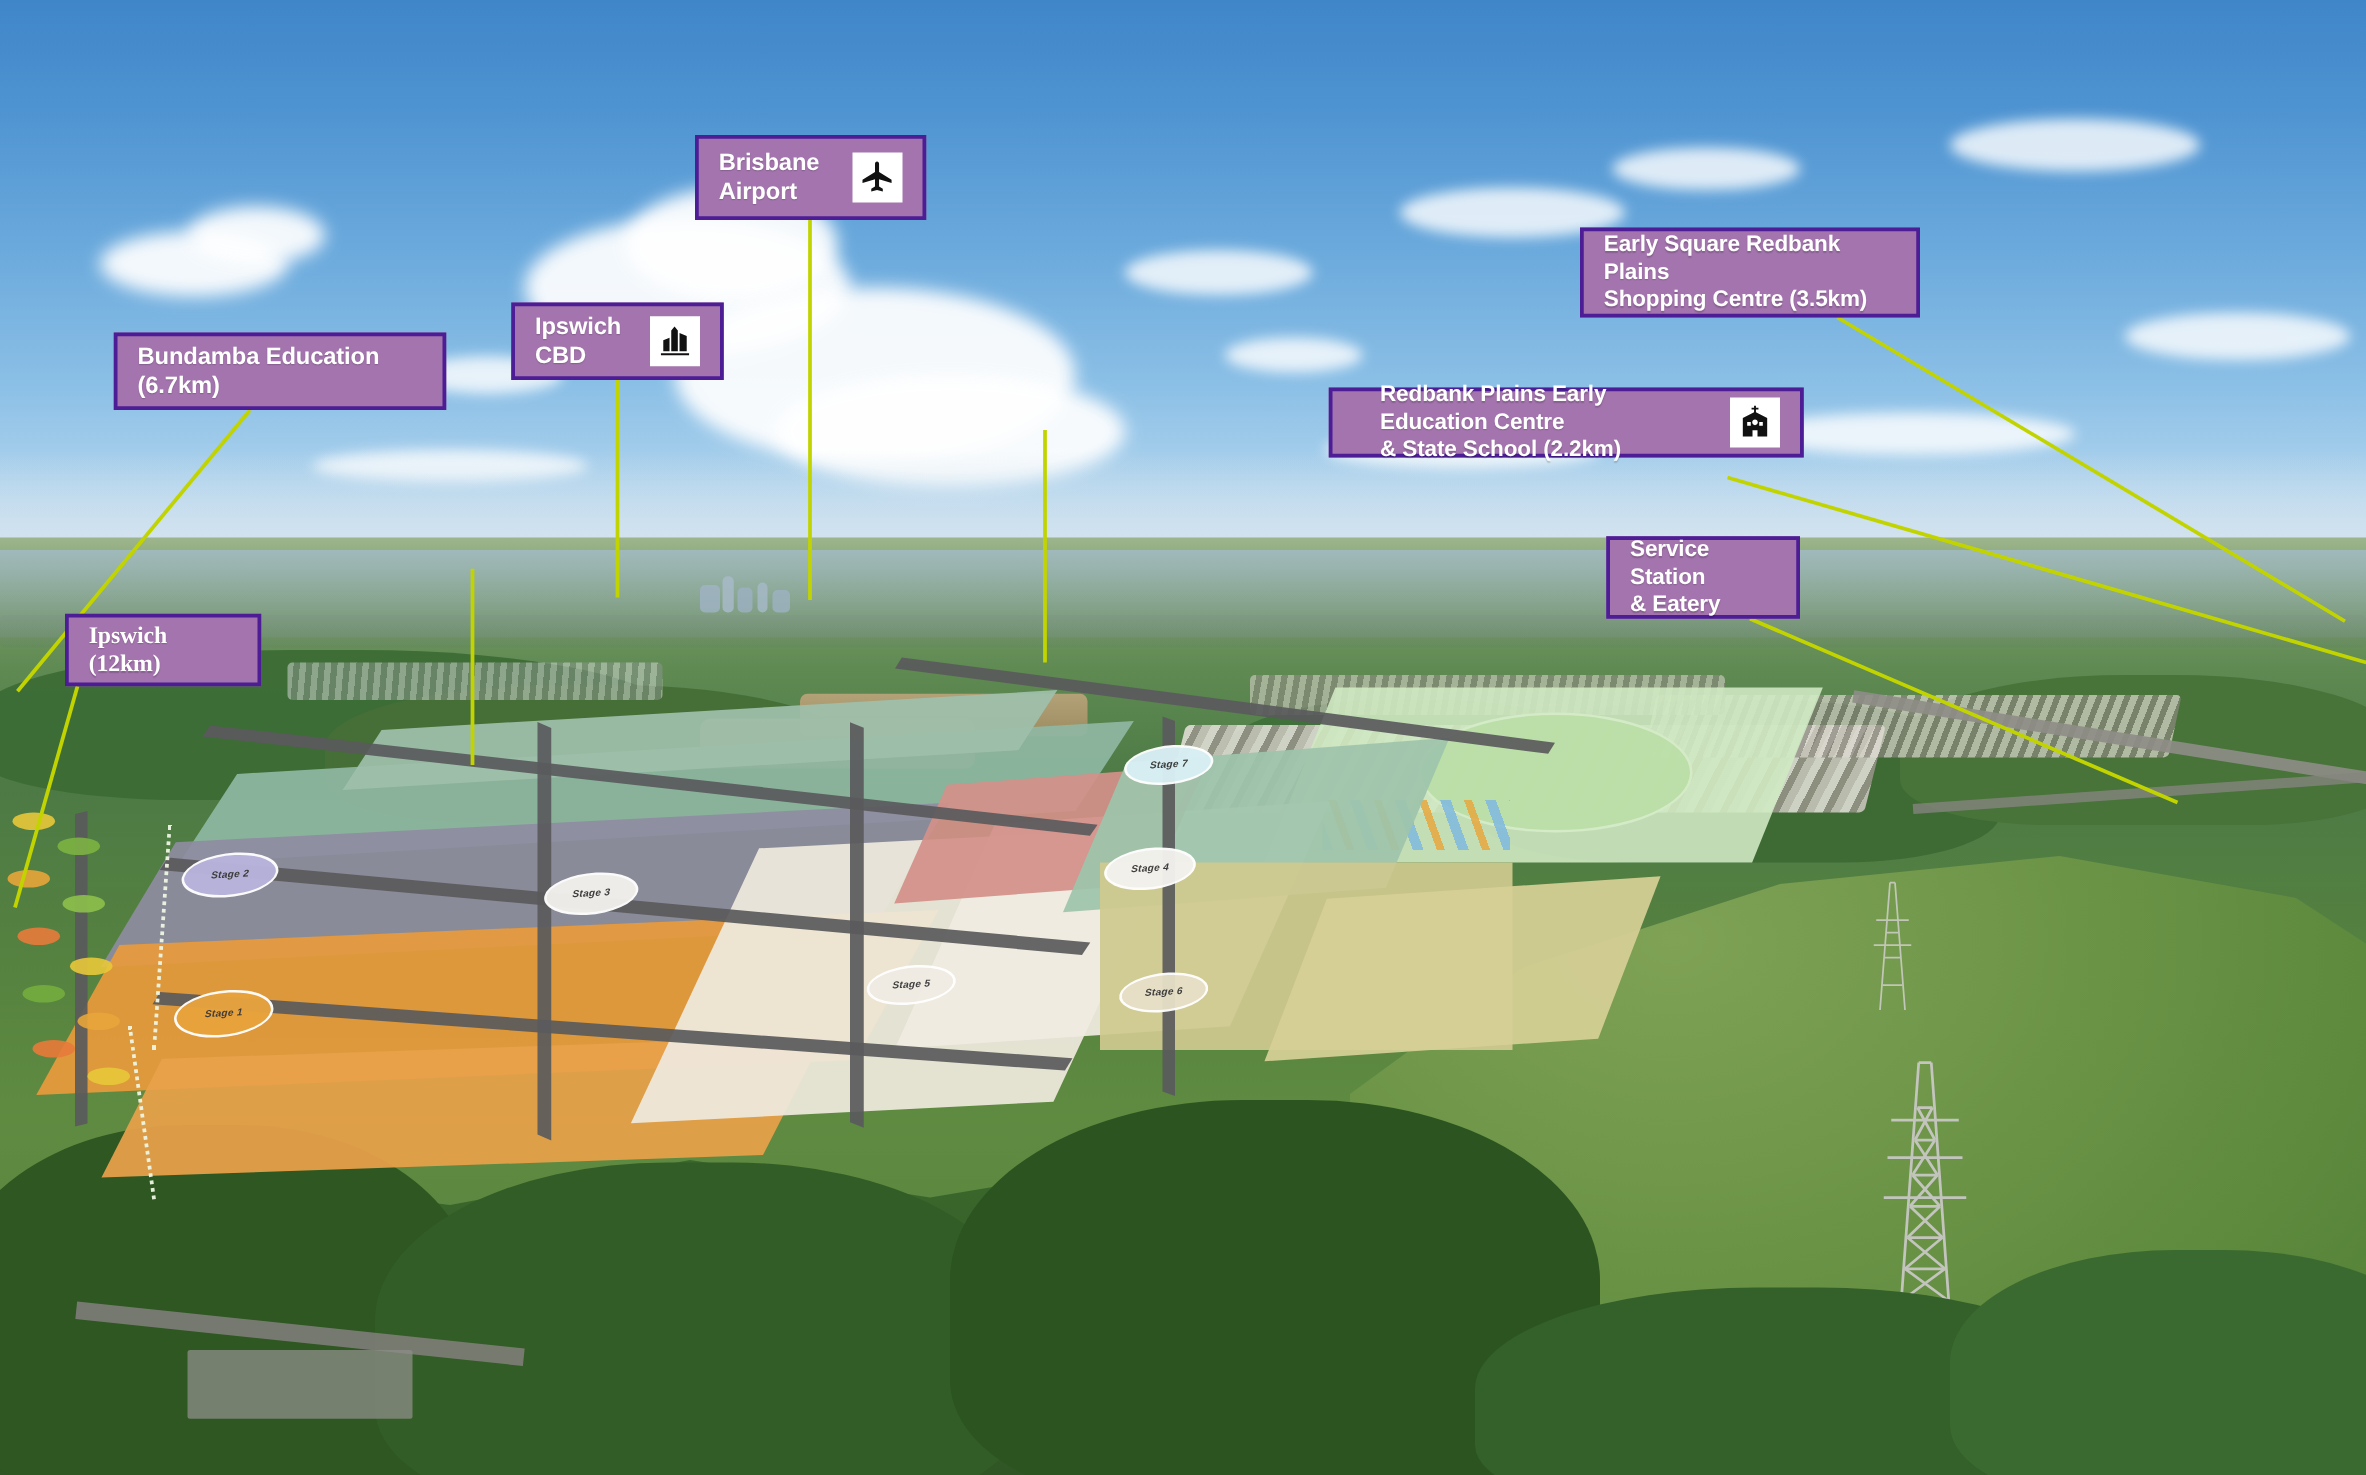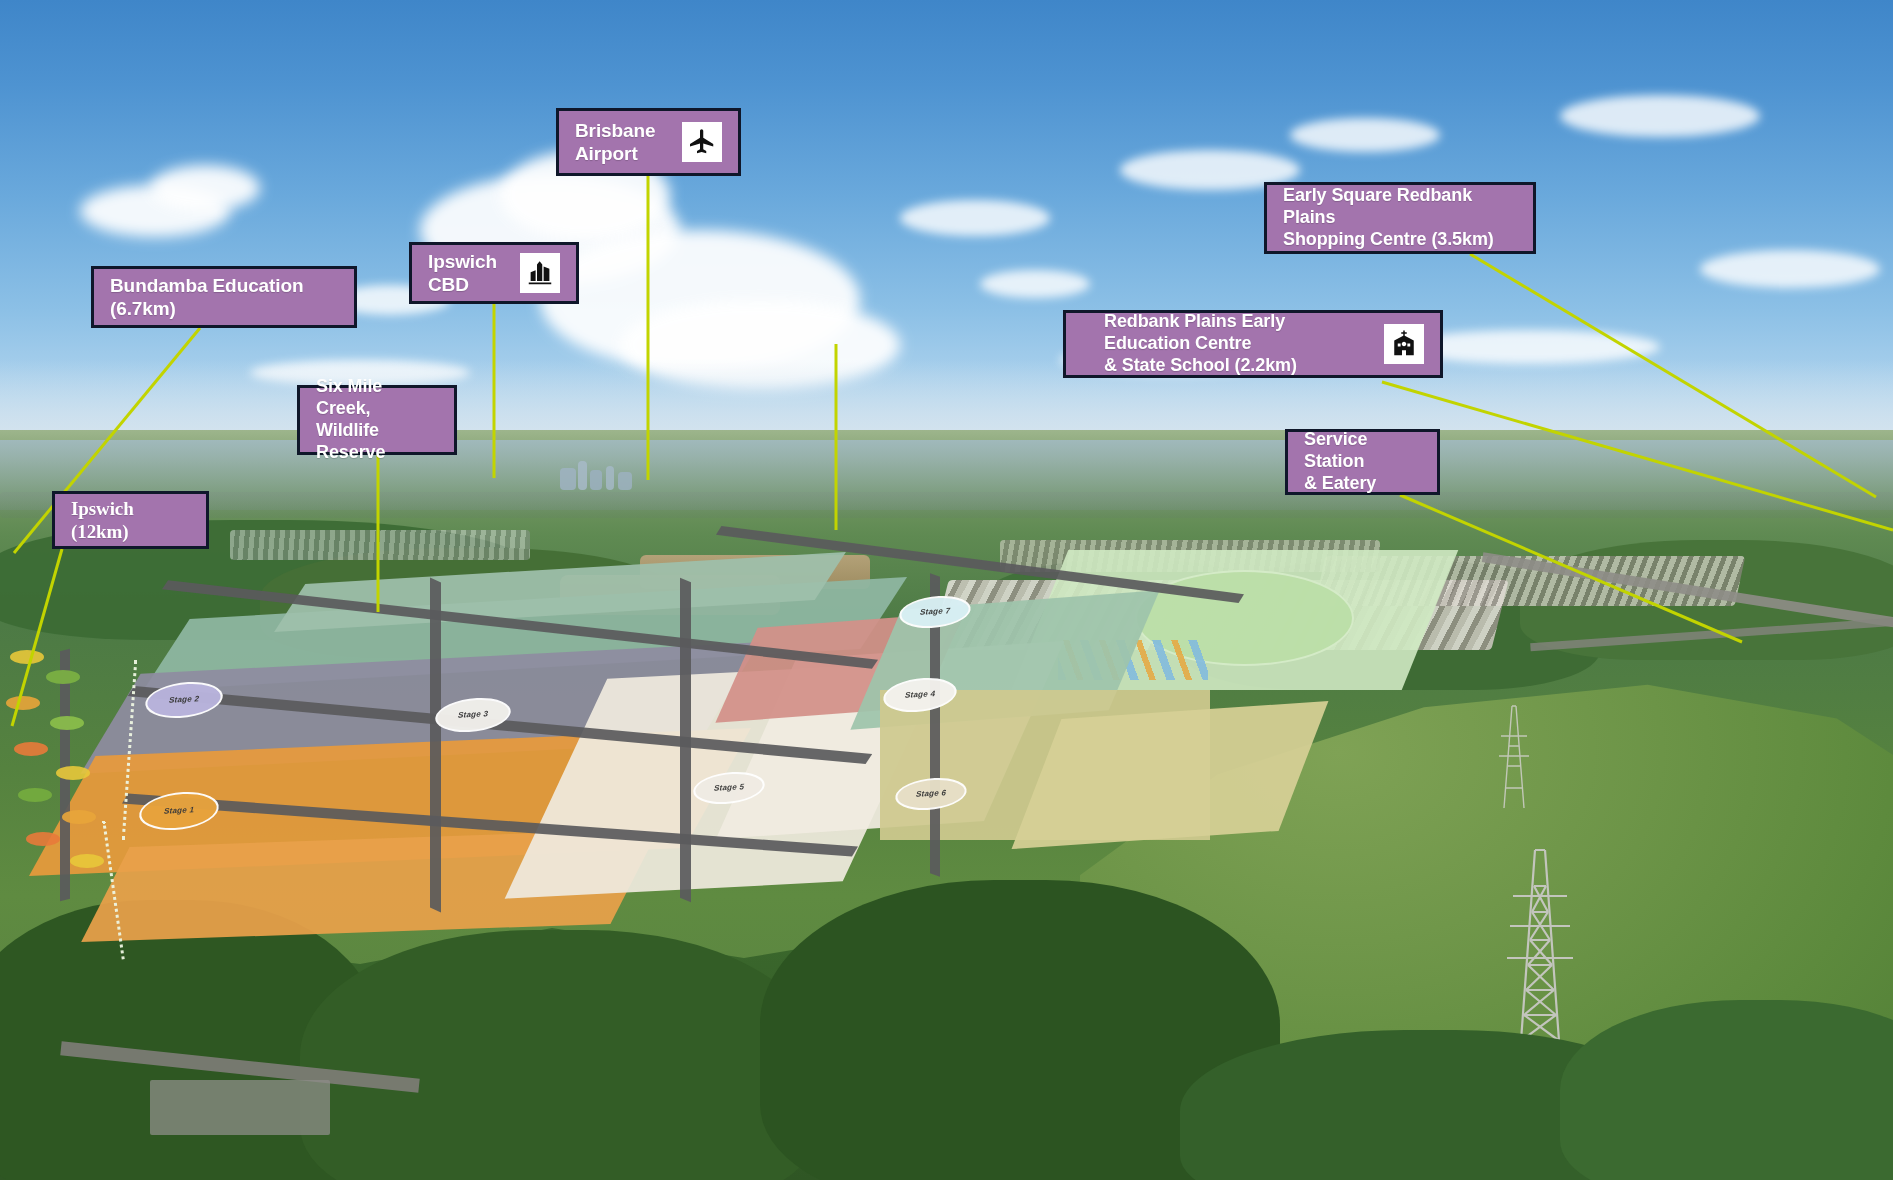--- a/index.html
+++ b/index.html
@@ -38,21 +38,21 @@
   .road{position:absolute;background:#5a5a5c;opacity:.92;}
   .oval-park{position:absolute;left:1040px;top:30px;width:390px;height:140px;
     background:#cfe9c2;transform:skewX(-22deg);opacity:.9;}
   .oval{position:absolute;left:1135px;top:50px;width:215px;height:92px;
     border-radius:50%;background:#bcdfa8;border:2px solid #d6ecc9;opacity:.95;}
   .stage-pin{position:absolute;border-radius:50%;border:2px solid #ffffff;
     display:flex;align-items:center;justify-content:center;
     font-size:8px;font-weight:bold;color:#3a3a3a;letter-spacing:.2px;
     transform:skewX(-16deg) rotate(-3deg);opacity:.96;text-align:center;line-height:1;}
   .trail{position:absolute;border-left:3px dotted #eef6e2;opacity:.95;}
-  .callout{position:absolute;background:#a374ad;border:3px solid #0f172a;
+  .callout{position:absolute;background:#a374ad;border:3px solid #4c1d95;
     display:flex;align-items:center;gap:12px;padding:13px 16px;box-sizing:border-box;}
   .callout .txt{color:#ffffff;font-weight:bold;font-size:19px;line-height:1.22;
     letter-spacing:-.1px;white-space:pre-line;text-shadow:0 1px 1px rgba(0,0,0,.18);}
   .callout .ico{flex:0 0 auto;width:40px;height:40px;background:#ffffff;
     display:flex;align-items:center;justify-content:center;}
   .callout .ico svg{width:30px;height:30px;display:block;}
 
   
   .tower{position:absolute;}
   .flora{position:absolute;border-radius:50%;opacity:.9;}
@@ -260,34 +260,30 @@
   <div class="callout" style="left:91px;top:266px;width:266px;height:62px;">
     <span class="txt">Bundamba Education (6.7km)</span>
   </div>
 
 
   <div class="callout" style="left:1264px;top:182px;width:272px;height:72px;">
     <span class="txt" style="font-size:18px;">Early Square Redbank Plains
 Shopping Centre (3.5km)</span>
   </div>
 
-  <div class="callout" style="left:1063px;top:310px;width:380px;height:68px;padding-left:38px;">
+  <div class="callout" style="left:1063px;top:310px;width:380px;height:56px;padding-left:38px;">
     <span class="txt" style="font-size:18px;">Redbank Plains Early Education Centre
 &amp; State School (2.2km)</span>
     <span class="ico">
       <svg viewBox="0 0 24 24">
           <path fill="#111" d="M11.4 1.2v1.3H9.8v1.2h1.6v1.7L4.2 9.1V21h6.2v-4.1h3.2V21h6.2V9.1l-7.2-3.7V3.7h1.6V2.5h-1.6V1.2h-1.2zM7 11.6h2.3v2.4H7v-2.4zm7.7 0H17v2.4h-2.3v-2.4zM12 10.1c1 0 1.8.8 1.8 1.8S13 13.7 12 13.7s-1.8-.8-1.8-1.8.8-1.8 1.8-1.8z"></path>
         </svg>
     </span>
   </div>
 
-  <div class="callout" style="left:297px;top:385px;width:160px;height:70px;">
-    <span class="txt" style="font-size:18px;">Six Mile Creek,
-Wildlife Reserve</span>
-  </div>
 
   <div class="callout" style="left:1285px;top:429px;width:155px;height:66px;">
     <span class="txt" style="font-size:18px;">Service Station
 &amp; Eatery</span>
   </div>
 
   <div class="callout" style="left:52px;top:491px;width:157px;height:58px;font-family:Liberation Serif, serif;">
     <span class="txt">Ipswich (12km)</span>
   </div>
 

